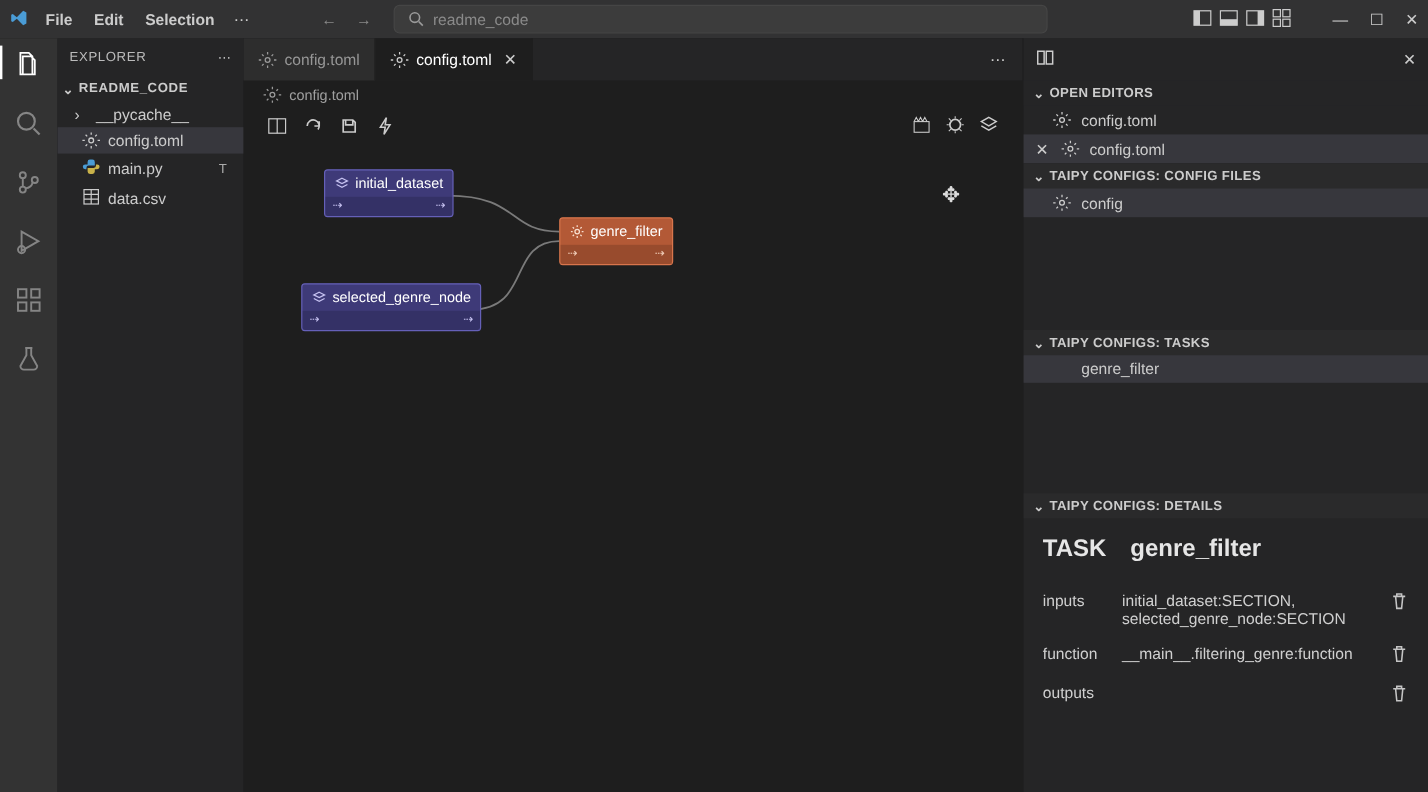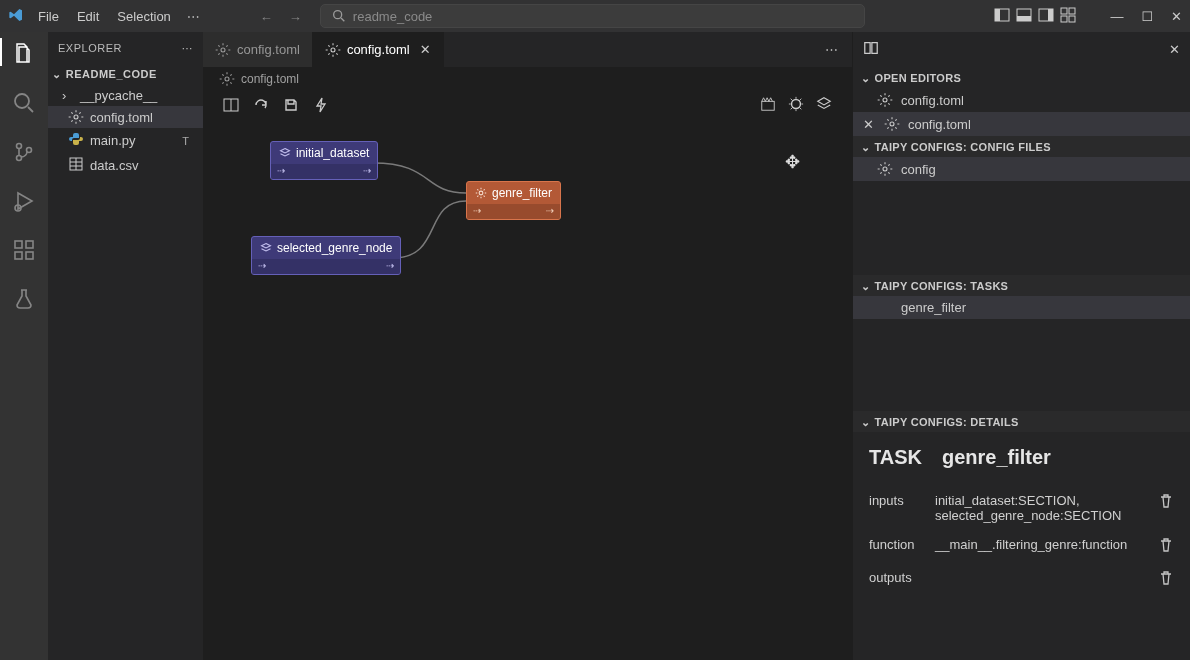--- a/index.html
+++ b/index.html
@@ -1,19 +1,19 @@
 <!DOCTYPE html>
 <html><head>
 <meta charset="utf-8">
 <style>
 * { margin:0; padding:0; box-sizing:border-box; font-family:-apple-system,"Segoe UI",sans-serif; }
 body { background:#1e1e1e; color:#cccccc; width:1190px; height:660px; overflow:hidden; font-size:13px; }
 .titlebar { height:32px; background:#323233; display:flex; align-items:center; padding:0 8px; }
 .titlebar .menu { display:flex; gap:2px; margin-left:6px; }
-.titlebar .menu span { padding:4px 8px; cursor:pointer; color:#cccccc; }
+.titlebar .menu span { padding:4px 8px; cursor:pointer; color:#cccccc;font-weight:bold; }
 .titlebar .ellipsis { margin-left:8px; color:#cccccc; }
 .titlebar .navarrows { margin-left:60px; display:flex; gap:16px; color:#8a8a8a; }
 .titlebar .search { margin-left:18px; width:545px; height:24px; background:#3c3c3c; border:1px solid #454545; border-radius:5px; display:flex; align-items:center; padding:0 10px; color:#8a8a8a; gap:6px; }
 .titlebar .winbtns { margin-left:auto; display:flex; gap:18px; align-items:center; color:#cccccc; }
 .titlebar .winbtns .group { display:flex; gap:6px; margin-right:16px; }
 .layout { display:flex; height:628px; }
 .activitybar { width:48px; background:#333333; display:flex; flex-direction:column; align-items:center; padding-top:10px; gap:22px; }
 .activitybar .icon { color:#858585; cursor:pointer; }
 .activitybar .icon.active { color:#ffffff; }
 .activitybar .icon.active::before { content:""; position:absolute; left:0; width:2px; height:28px; background:#fff; margin-top:-4px; }

